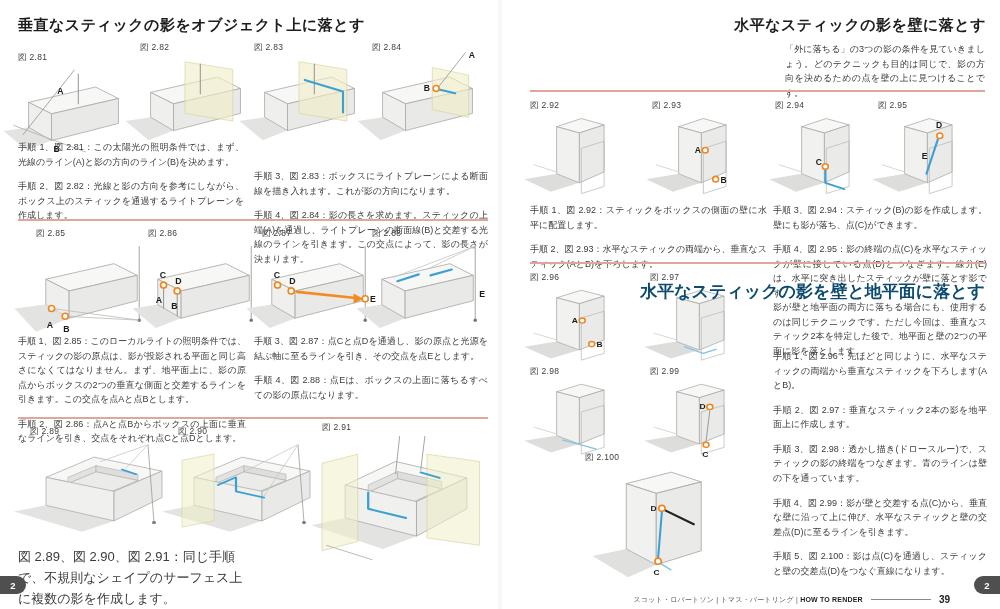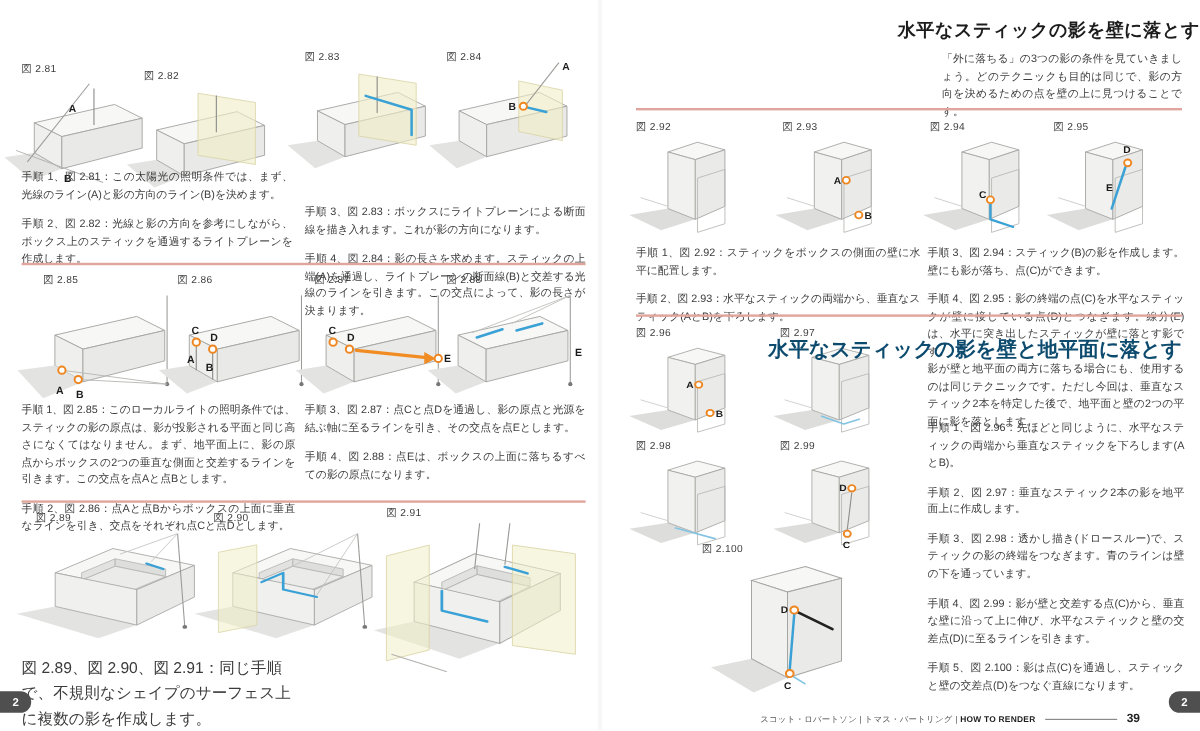--- a/index.html
+++ b/index.html
@@ -54,33 +54,34 @@
       <polygon points="38,56 66,41 108,52 80,67" fill="#ebebe9" stroke="#b0b0ad" stroke-width="0.7"></polygon>
       <polygon points="16,48 84,66 84,104 16,84" fill="#f0f0ee" stroke="#a5a5a2" stroke-width="0.8"></polygon>
       <polygon points="84,66 132,40 132,74 84,104" fill="#e9e9e7" stroke="#a5a5a2" stroke-width="0.8"></polygon>
     </g>
   </defs>
 </svg>
 
 <div id="spread">
   <div class="seam"></div>
 
+  <div class="h1" style="left:18px;top:16px;">垂直なスティックの影をオブジェクト上に落とす</div>
 
   <div class="fig" style="left:18px;top:42px;margin-top:10px;">
     <span class="flabel">図 2.81</span>
     <svg width="112" height="88" viewBox="0 0 115 92">
       <use href="#sym-wbox"></use>
       <line x1="58" y1="4" x2="4" y2="72" stroke="#9a9a97" stroke-width="0.9"></line>
       <line x1="-6" y1="62" x2="70" y2="90" stroke="#b2b2af" stroke-width="0.9"></line>
       <line x1="62" y1="40" x2="62" y2="8" stroke="#8f8f8c" stroke-width="1"></line>
       <text class="pt" x="40" y="29">A</text>
       <text class="pt" x="36" y="90">B</text>
     </svg>
   </div>
-  <div class="fig" style="left:120px;top:42px;margin-top:16px;">
+  <div class="fig" style="left:140px;top:42px;">
     <span class="flabel">図 2.82</span>
     <svg width="112" height="88" viewBox="0 0 115 92">
       <use href="#sym-wbox"></use>
       <polygon points="46,6 96,14 96,68 46,60" fill="#f1eec6" fill-opacity="0.62" stroke="#d9d3a4" stroke-width="0.7"></polygon>
       <line x1="62" y1="40" x2="62" y2="8" stroke="#8f8f8c" stroke-width="1"></line>
     </svg>
   </div>
   <div class="fig" style="left:254px;top:42px;">
     <span class="flabel">図 2.83</span>
     <svg width="112" height="88" viewBox="0 0 115 92">
@@ -222,21 +223,21 @@
       <line x1="4" y1="120" x2="48" y2="136" stroke="#b2b2af" stroke-width="0.9"></line>
       <polyline points="44,62 44,80 80,90" fill="none" stroke="#39a1d5" stroke-width="2.2" stroke-linejoin="round" stroke-linecap="round"></polyline>
       <line x1="94" y1="40" x2="112" y2="46" stroke="#39a1d5" stroke-width="2.2" stroke-linecap="round"></line>
     </svg>
   </div>
 
   <div class="caption" style="left:18px;top:546px;width:232px;">図 2.89、図 2.90、図 2.91：同じ手順で、不規則なシェイプのサーフェス上に複数の影を作成します。</div>
 
   <div class="badge left">2</div>
 
-  <div class="h1" style="right:0;top:16px;left:auto;">水平なスティックの影を壁に落とす</div>
+  <div class="h1" style="right:14px;top:16px;left:auto;">水平なスティックの影を壁に落とす</div>
 
   <div class="body-text" style="left:785px;top:42px;width:200px;">「外に落ちる」の3つの影の条件を見ていきましょう。どのテクニックも目的は同じで、影の方向を決めるための点を壁の上に見つけることです。</div>
 
   <div class="divider" style="left:530px;top:90px;width:455px;"></div>
 
   <div class="fig" style="left:530px;top:100px;">
     <span class="flabel">図 2.92</span>
     <svg width="95" height="86" viewBox="0 0 100 95" preserveAspectRatio="none">
       <use href="#sym-tbox"></use>
     </svg>

